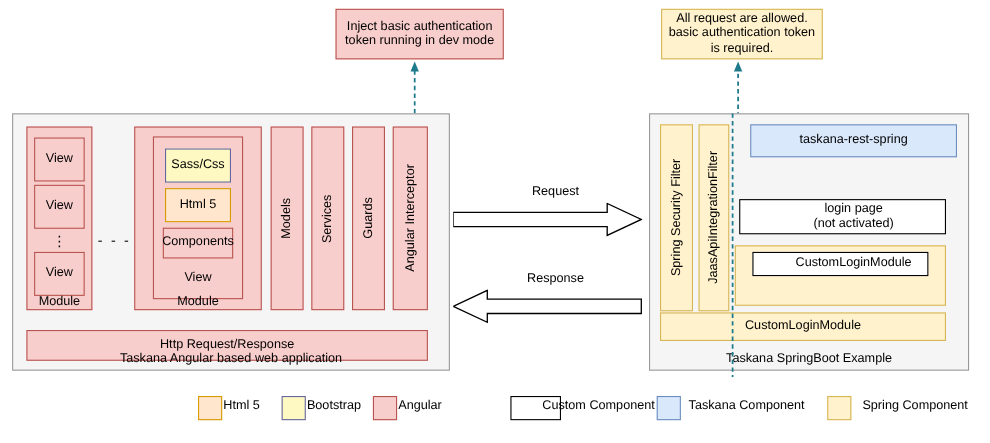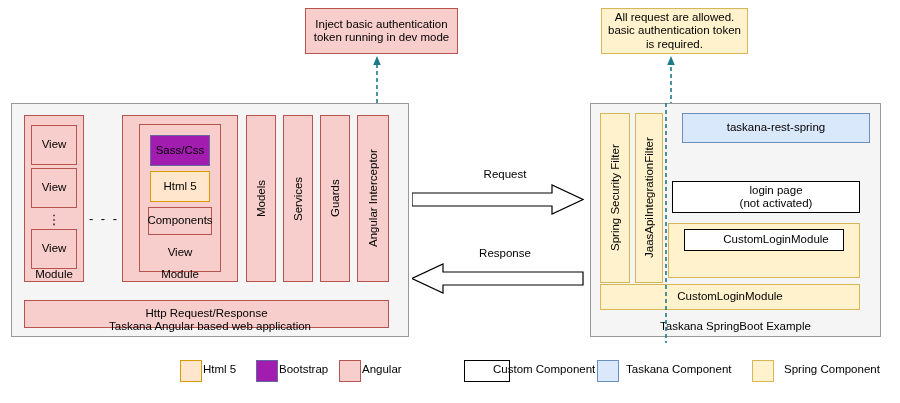--- a/index.html
+++ b/index.html
@@ -75,21 +75,21 @@
     font-size: 11.5px;
     white-space: nowrap;
   }
 
   
   .c-html5 {
     background: #ffe6cc;
     border: 1px solid #d79b00;
   }
   .c-bootstrap {
-    background: #a21caf;
+    background: #fef9c3;
     border: 1px solid #6666a0;
   }
   .c-custom {
     background: #ffffff;
     border: 1px solid #000000;
     padding-left: 24px;
   }
   .c-taskana {
     background: #dae8fc;
     border: 1px solid #6c8ebf;

